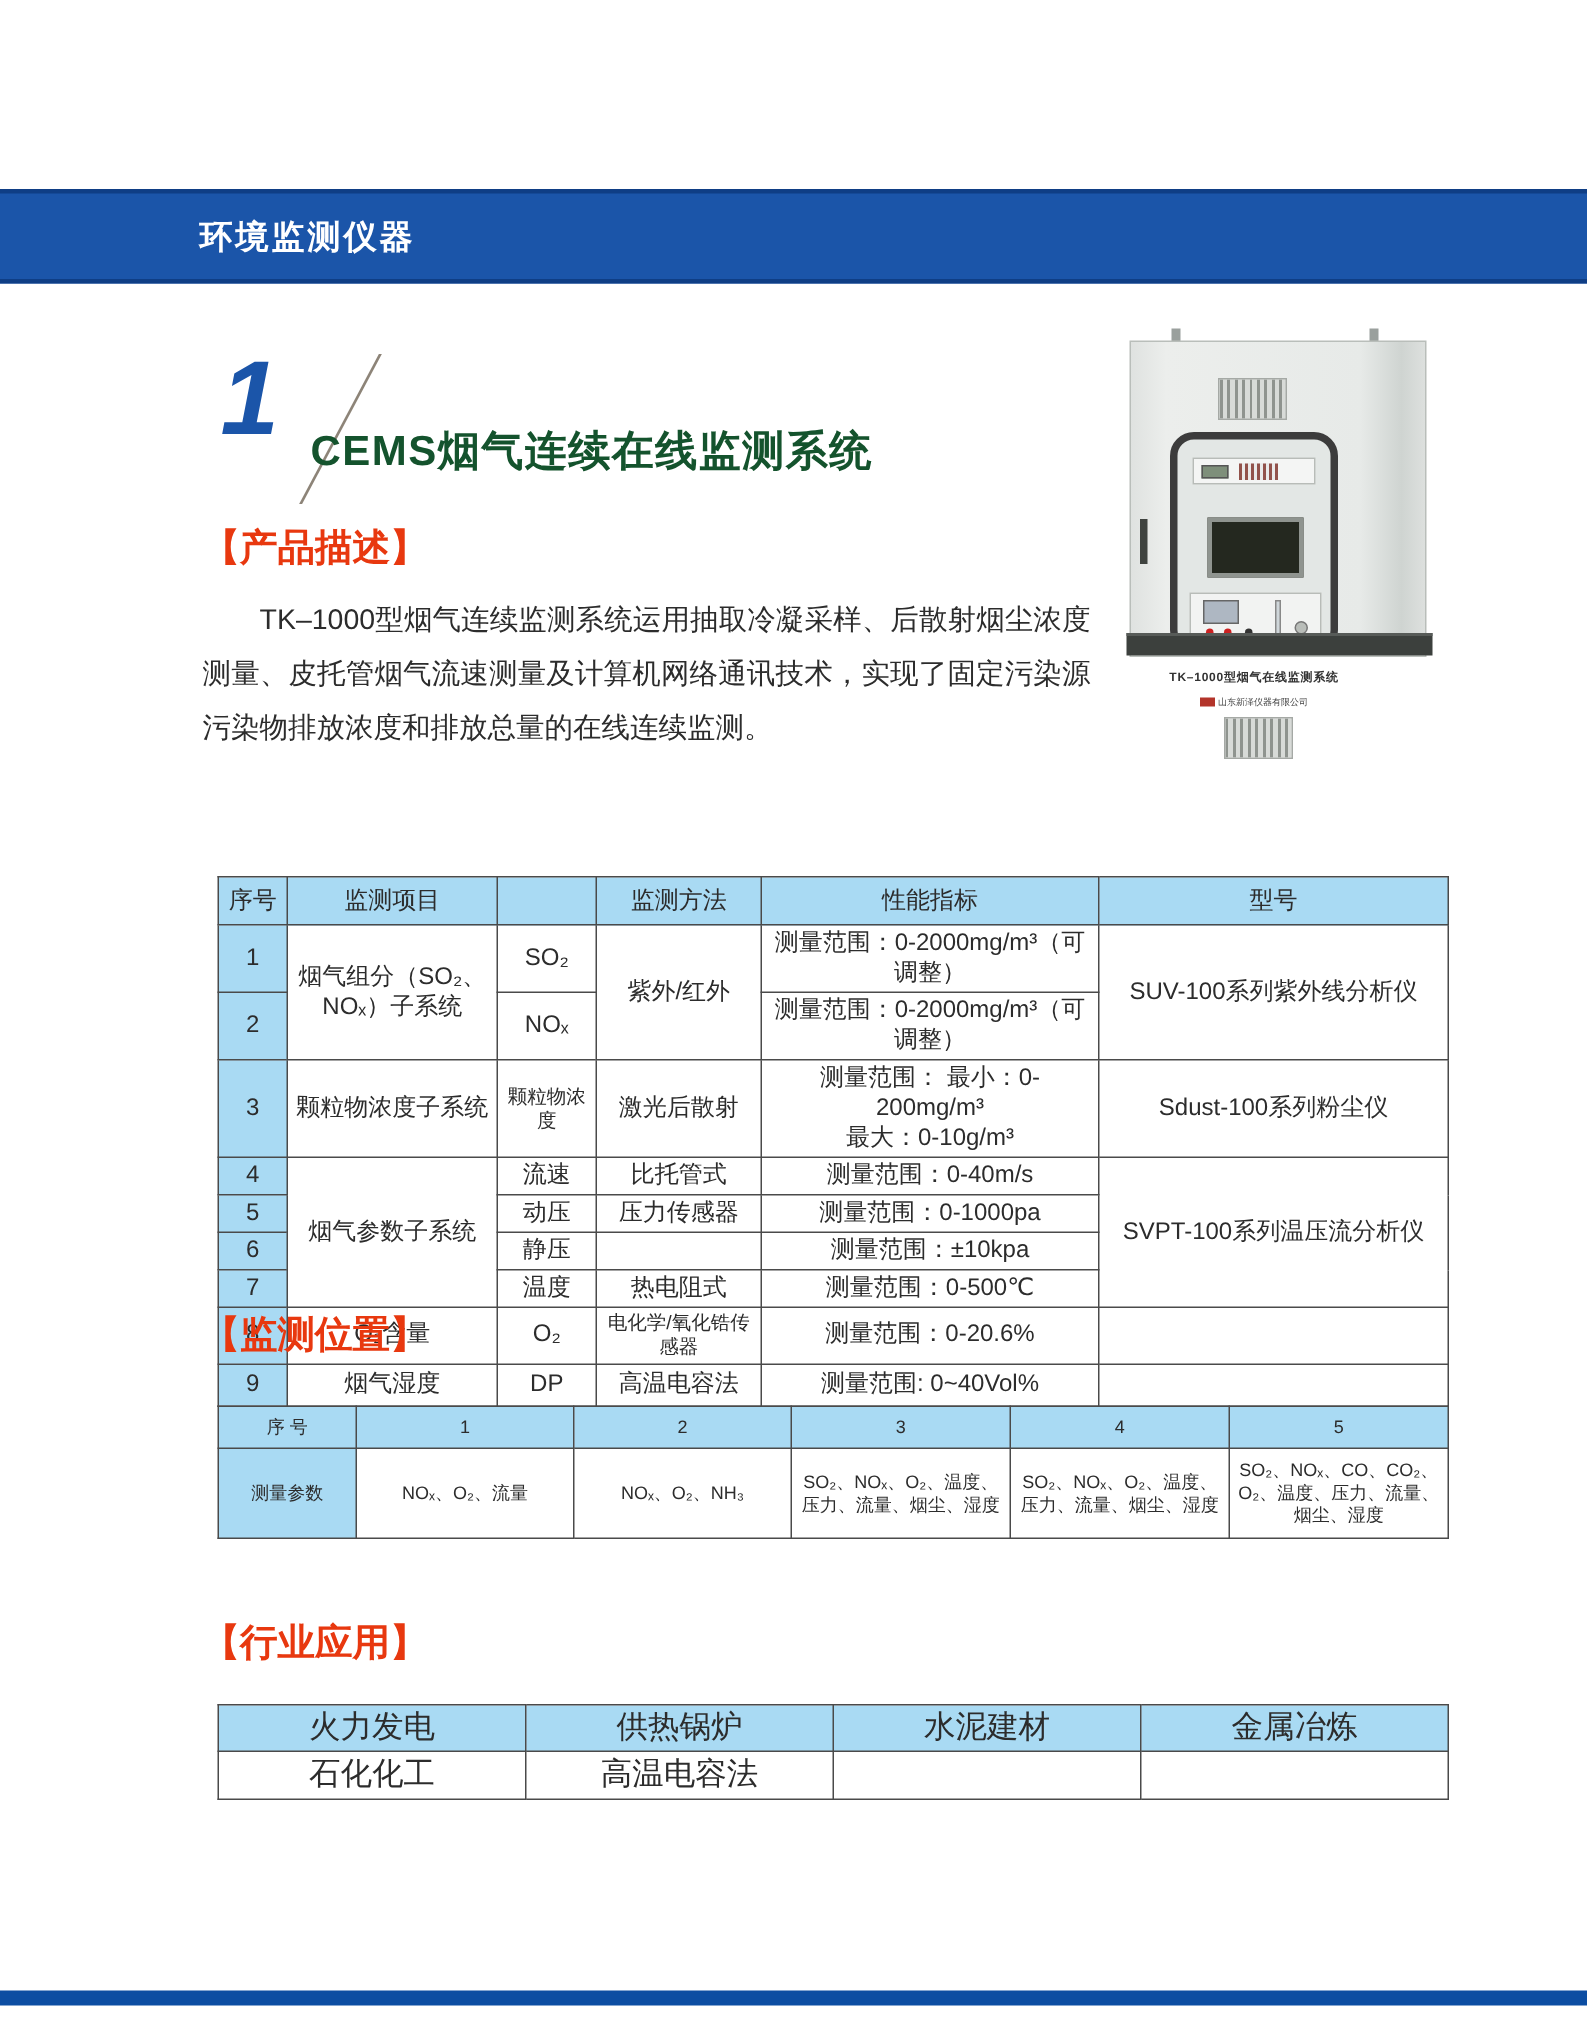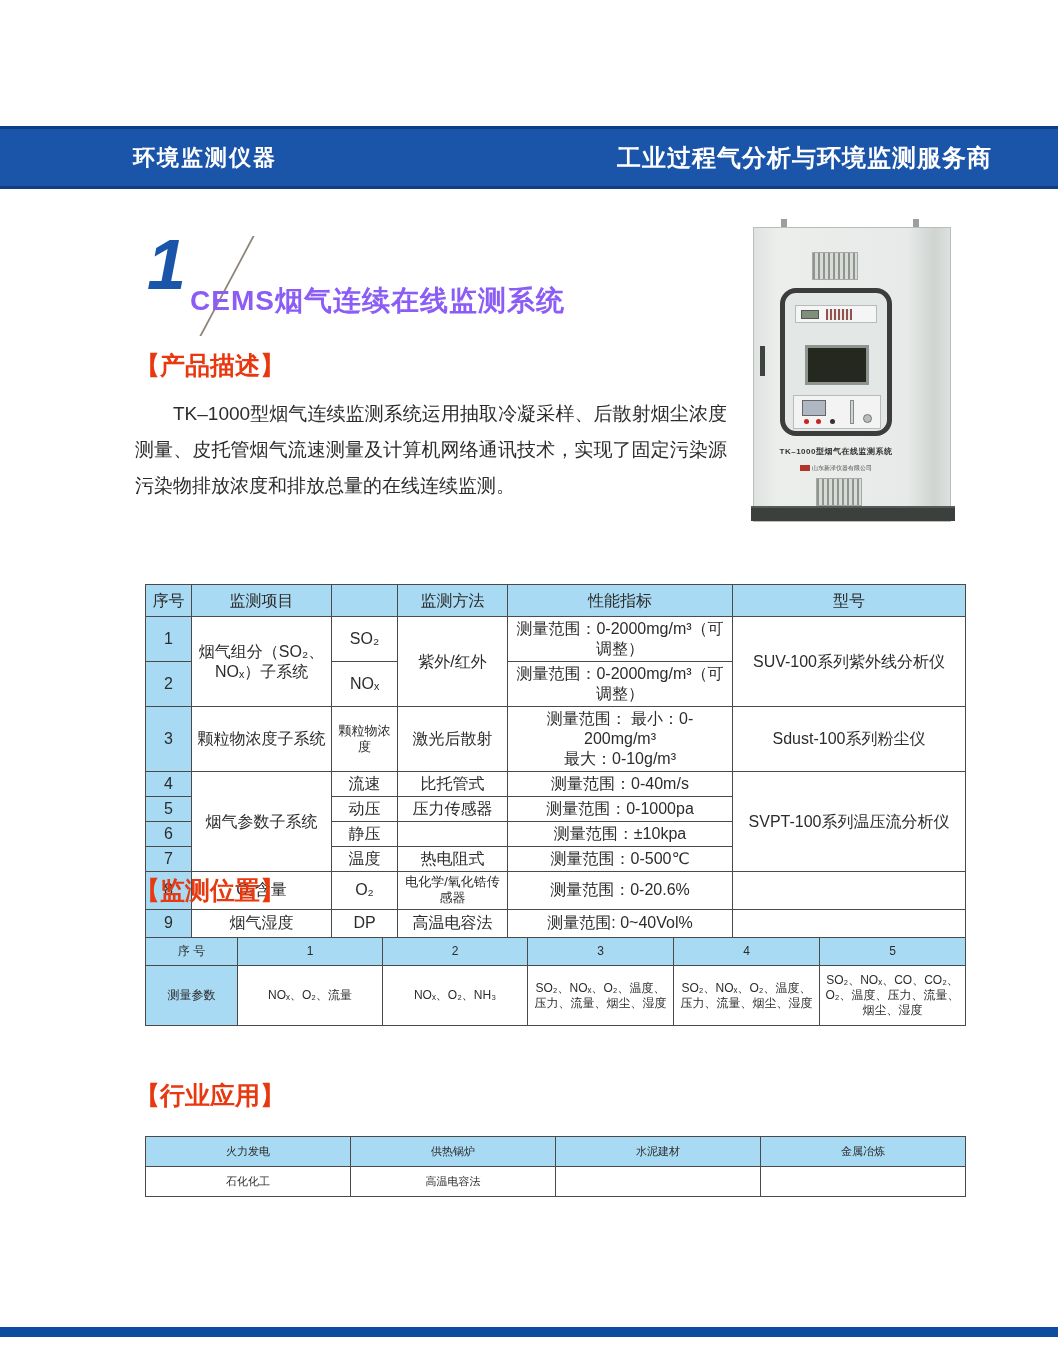--- a/index.html
+++ b/index.html
@@ -33,22 +33,22 @@
     font-size: 70px; font-weight: bold; color: #1b55a9; line-height: 1;
     font-style: italic;
   }
   .title-slash {
     position: absolute; left: 168px; top: 192px;
     width: 60px; height: 100px;
     border-right: 2px solid #8d8478;
     transform: skewX(-28deg);
   }
   .title-text {
-    position: absolute; left: 190px; top: 238px;
-    font-size: 28px; font-weight: bold; color: #8b5cf6;
+    position: absolute; left: 207px; top: 238px;
+    font-size: 28px; font-weight: bold; color: #14532d;
     letter-spacing: 1px;
   }
 
   
   .section-head {
     position: absolute; left: 135px;
     display: flex; align-items: flex-end;
   }
   .section-label {
     font-size: 25px; font-weight: bold; color: #e8380f;
@@ -84,28 +84,28 @@
     white-space: pre-line;
     line-height: 1.25;
   }
   td.blue { background: #a9daf3; }
   table.doc .small { font-size: 13px; }
 
   #tech-table { top: 540px; width: 820px; }
   #pos-table  { top: 893px; width: 820px; }
   #ind-table  { top: 1092px; width: 820px; }
   #pos-table td { font-size: 12px; }
-  #ind-table td { font-size: 11px; height: 30px; }
+  #ind-table td { font-size: 21px; height: 30px; }
 
   
   .cabinet { position: absolute; left: 753px; top: 175px; width: 198px; height: 317px; }
   .cab-hook { position: absolute; top: 0; width: 6px; height: 9px; background: #9aa09d; }
   .cab-hook.l { left: 28px; } .cab-hook.r { right: 32px; }
   .cab-body {
-    position: absolute; top: 8px; left: 0; width: 198px; height: 295px;
+    position: absolute; top: 8px; left: 0; width: 198px; height: 211px;
     background: linear-gradient(90deg, #dfe2e0 0%, #eceeec 12%, #e7eae8 78%, #cfd4d1 92%, #dde0de 100%);
     border: 1px solid #b9beba;
   }
   .cab-vent {
     position: absolute; left: 58px; width: 46px; height: 28px;
     background: repeating-linear-gradient(90deg, #8f948f 0 2px, #d8dbd8 2px 5px);
     border: 1px solid #a5a9a5;
   }
   .cab-vent.top { top: 24px; }
   .cab-vent.bottom { top: 250px; left: 62px; }
@@ -167,21 +167,20 @@
     text-align: right;
   }
 </style>
 </head>
 <body>
 
 <div class="page">
 
   <div class="banner">
     <div class="banner-left">环境监测仪器</div>
-    <div class="banner-right">工业过程气分析与环境监测服务商</div>
   </div>
 
   <div class="title-number">1</div>
   <div class="title-slash"></div>
   <div class="title-text">CEMS烟气连续在线监测系统</div>
 
   <div class="cabinet">
     <div class="cab-hook l"></div>
     <div class="cab-hook r"></div>
     <div class="cab-body">

